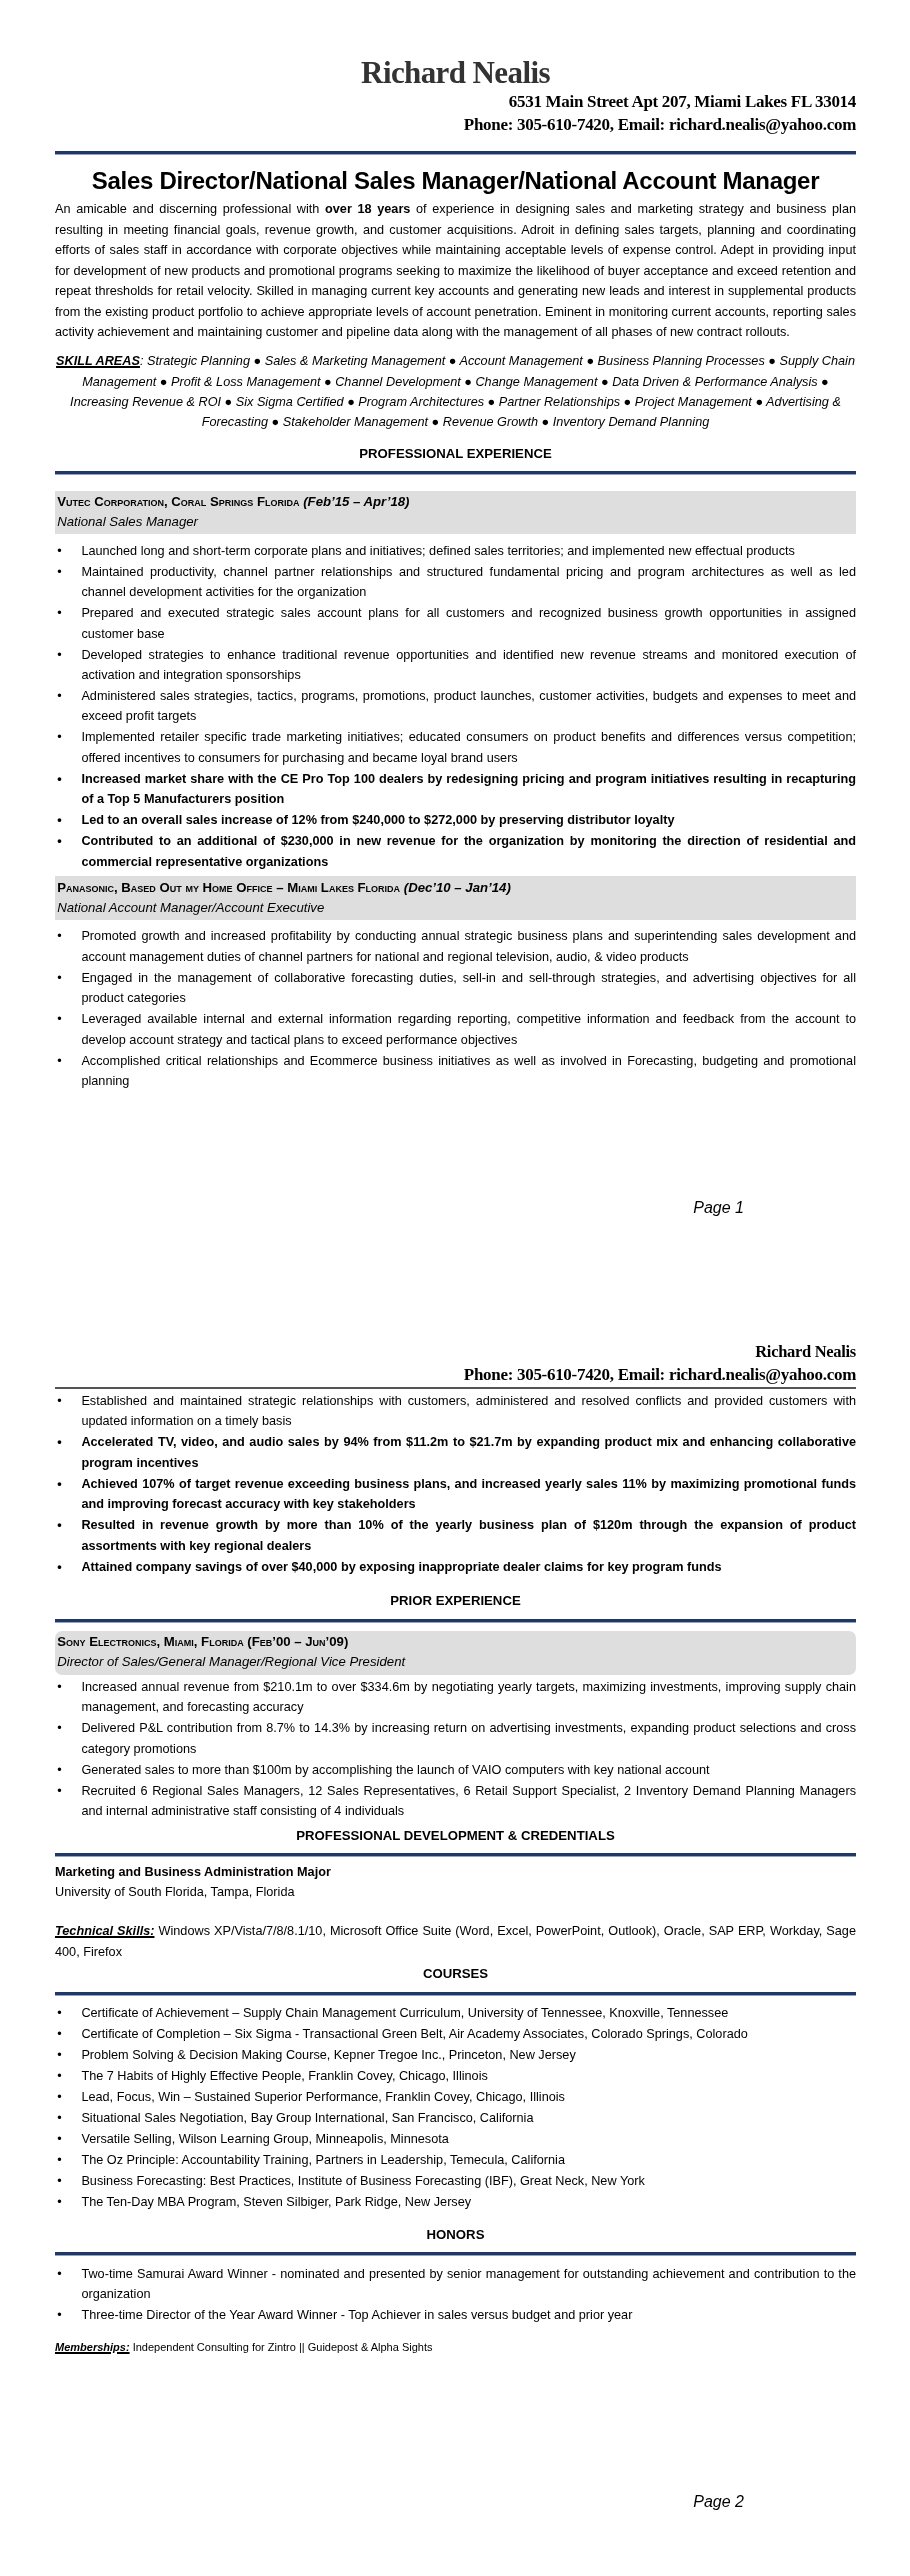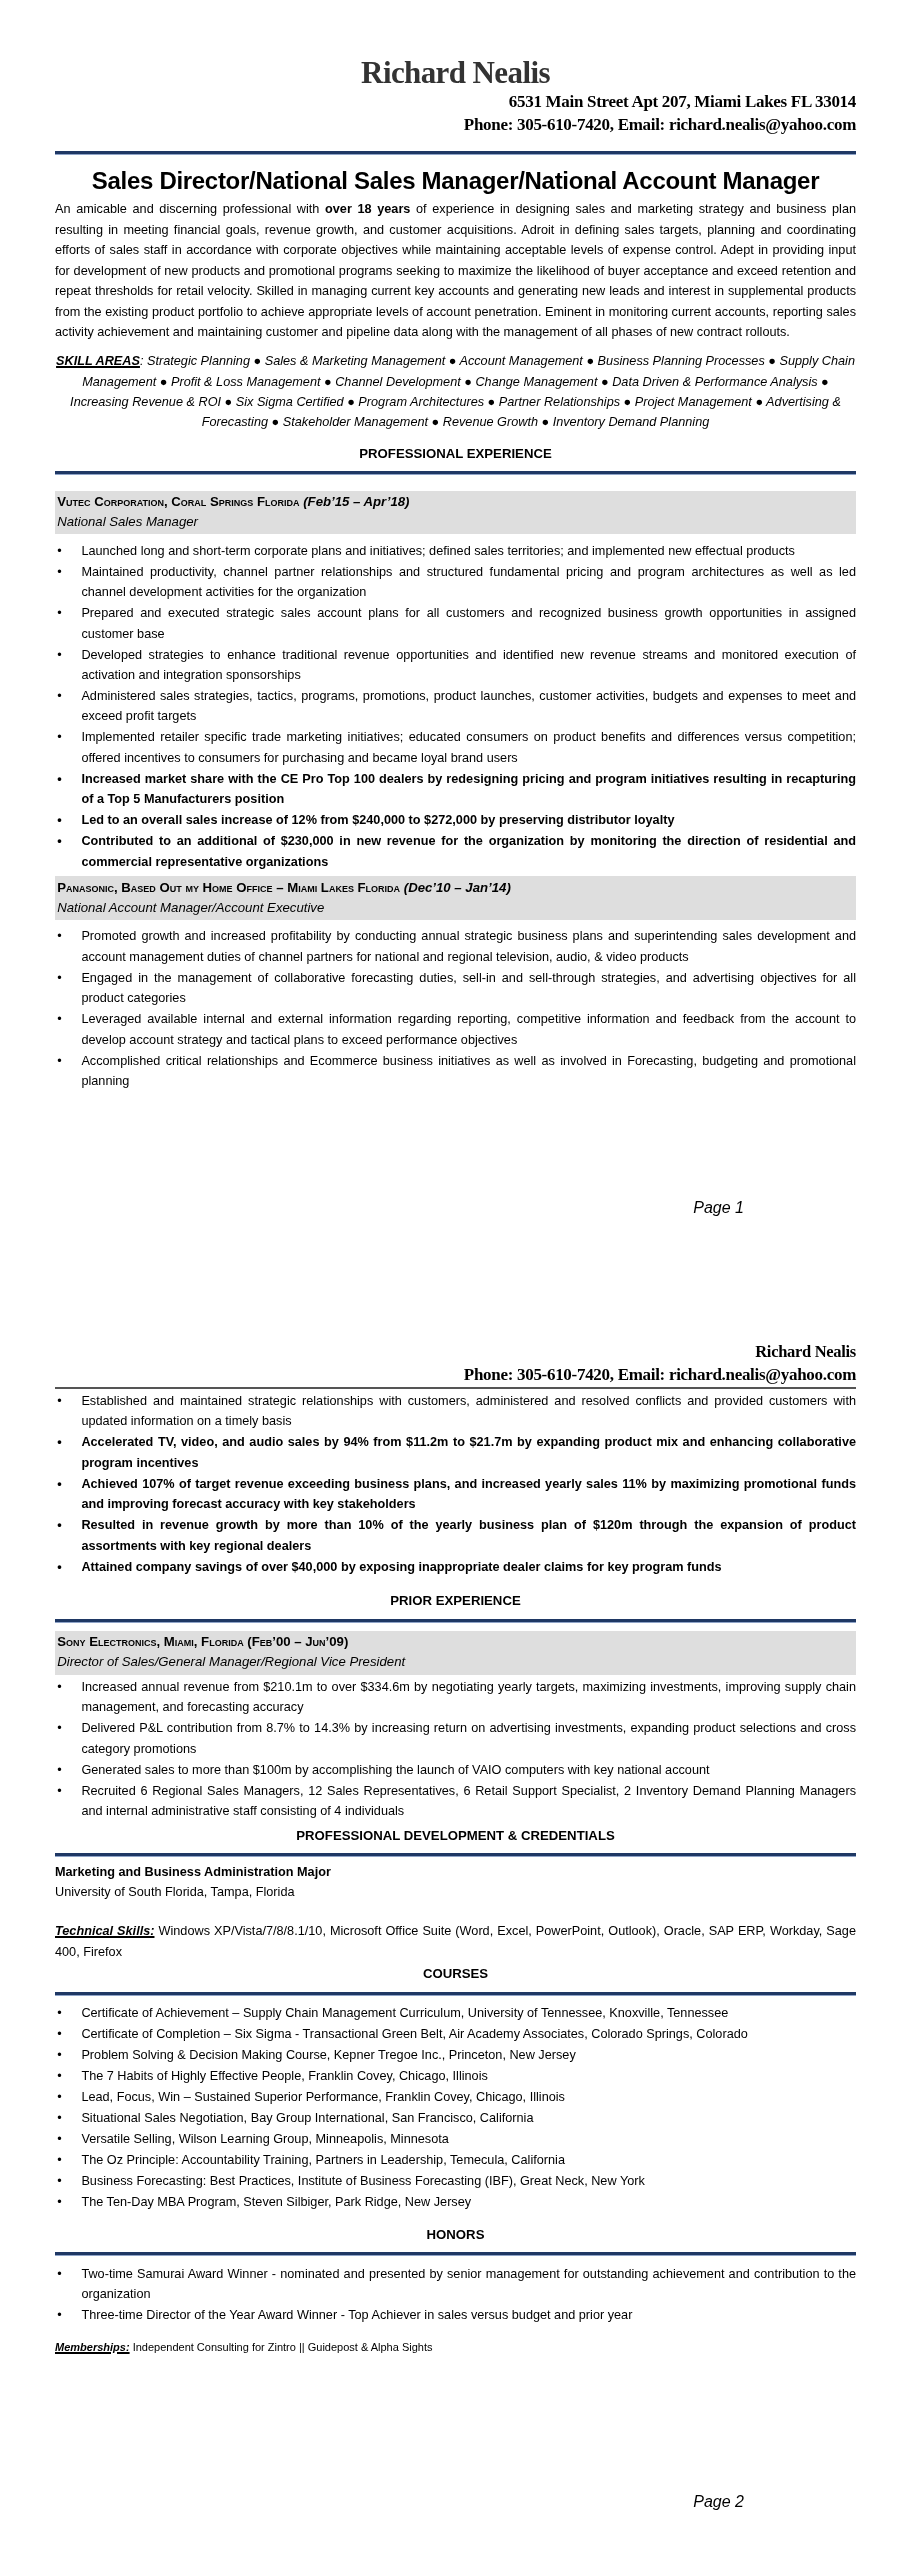--- a/index.html
+++ b/index.html
@@ -95,21 +95,21 @@
         <li><span class="dot">•</span><span>Established and maintained strategic relationships with customers, administered and resolved conflicts and provided customers with updated information on a timely basis</span></li>
         <li class="b"><span class="dot">•</span><span>Accelerated TV, video, and audio sales by 94% from $11.2m to $21.7m by expanding product mix and enhancing collaborative program incentives</span></li>
         <li class="b"><span class="dot">•</span><span>Achieved 107% of target revenue exceeding business plans, and increased yearly sales 11% by maximizing promotional funds and improving forecast accuracy with key stakeholders</span></li>
         <li class="b"><span class="dot">•</span><span>Resulted in revenue growth by more than 10% of the yearly business plan of $120m through the expansion of product assortments with key regional dealers</span></li>
         <li class="b"><span class="dot">•</span><span>Attained company savings of over $40,000 by exposing inappropriate dealer claims for key program funds</span></li>
       </ul>
 
     <div class="sec-title" style="margin-top:15.4px;">PRIOR EXPERIENCE</div>
     <div class="rule-blue"></div>
 
-    <div class="job-head" style="margin-top:8.8px;margin-bottom:2.2px;">
+    <div class="job-head" style="margin-top:8.8px;margin-bottom:2.2px;border-radius:7px;">
       <div class="company"><span>Sony Electronics, Miami, Florida (Feb’00 – Jun’09)</span><span class="dates"></span></div>
       <div class="role">Director of Sales/General Manager/Regional Vice President</div>
     </div>
     <ul class="bl">
         <li><span class="dot">•</span><span>Increased annual revenue from $210.1m to over $334.6m by negotiating yearly targets, maximizing investments, improving supply chain management, and forecasting accuracy</span></li>
         <li><span class="dot">•</span><span>Delivered P&amp;L contribution from 8.7% to 14.3% by increasing return on advertising investments, expanding product selections and cross category promotions</span></li>
         <li><span class="dot">•</span><span>Generated sales to more than $100m by accomplishing the launch of VAIO computers with key national account</span></li>
         <li><span class="dot">•</span><span>Recruited 6 Regional Sales Managers, 12 Sales Representatives, 6 Retail Support Specialist, 2 Inventory Demand Planning Managers and internal administrative staff consisting of 4 individuals</span></li>
       </ul>
 

